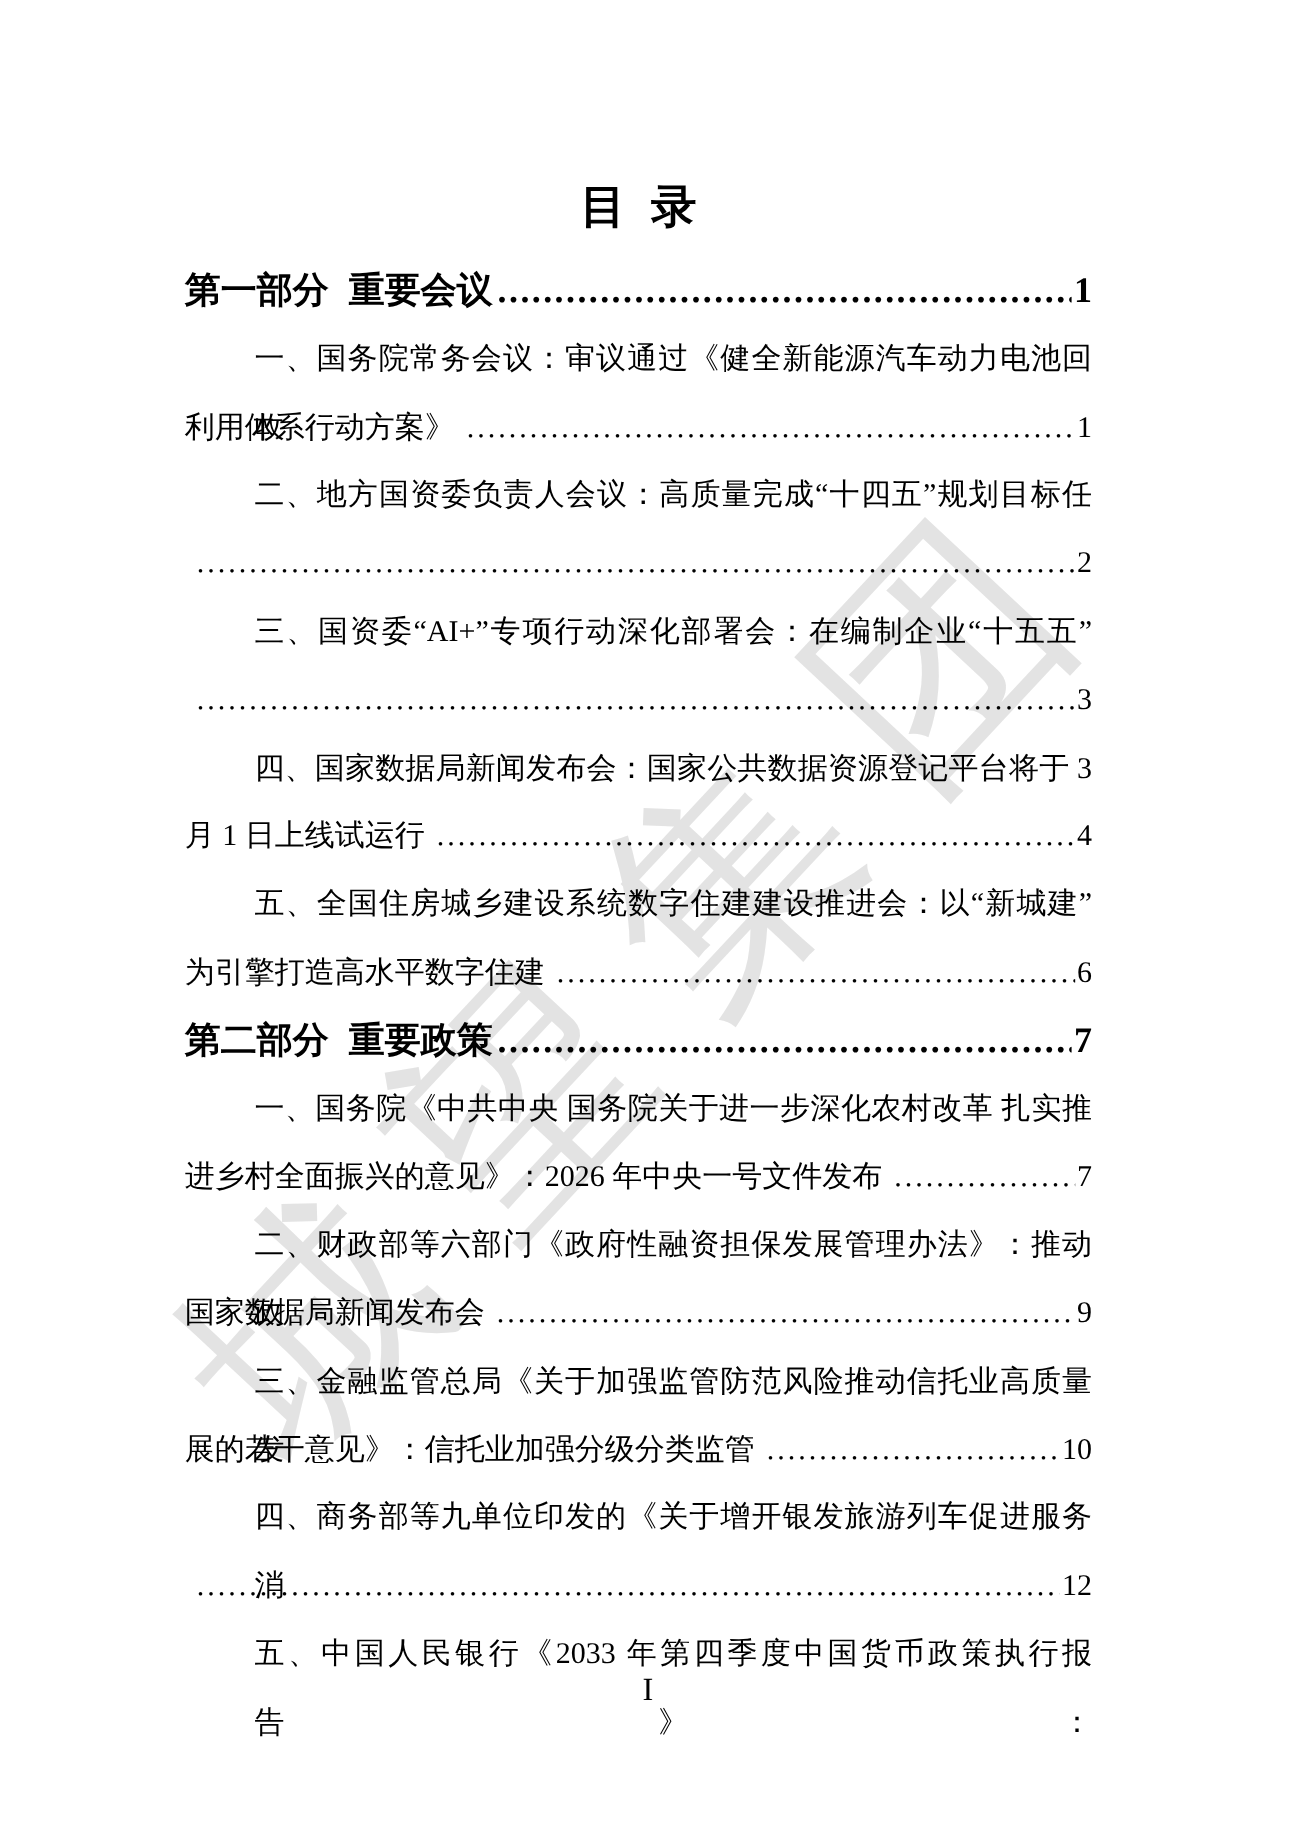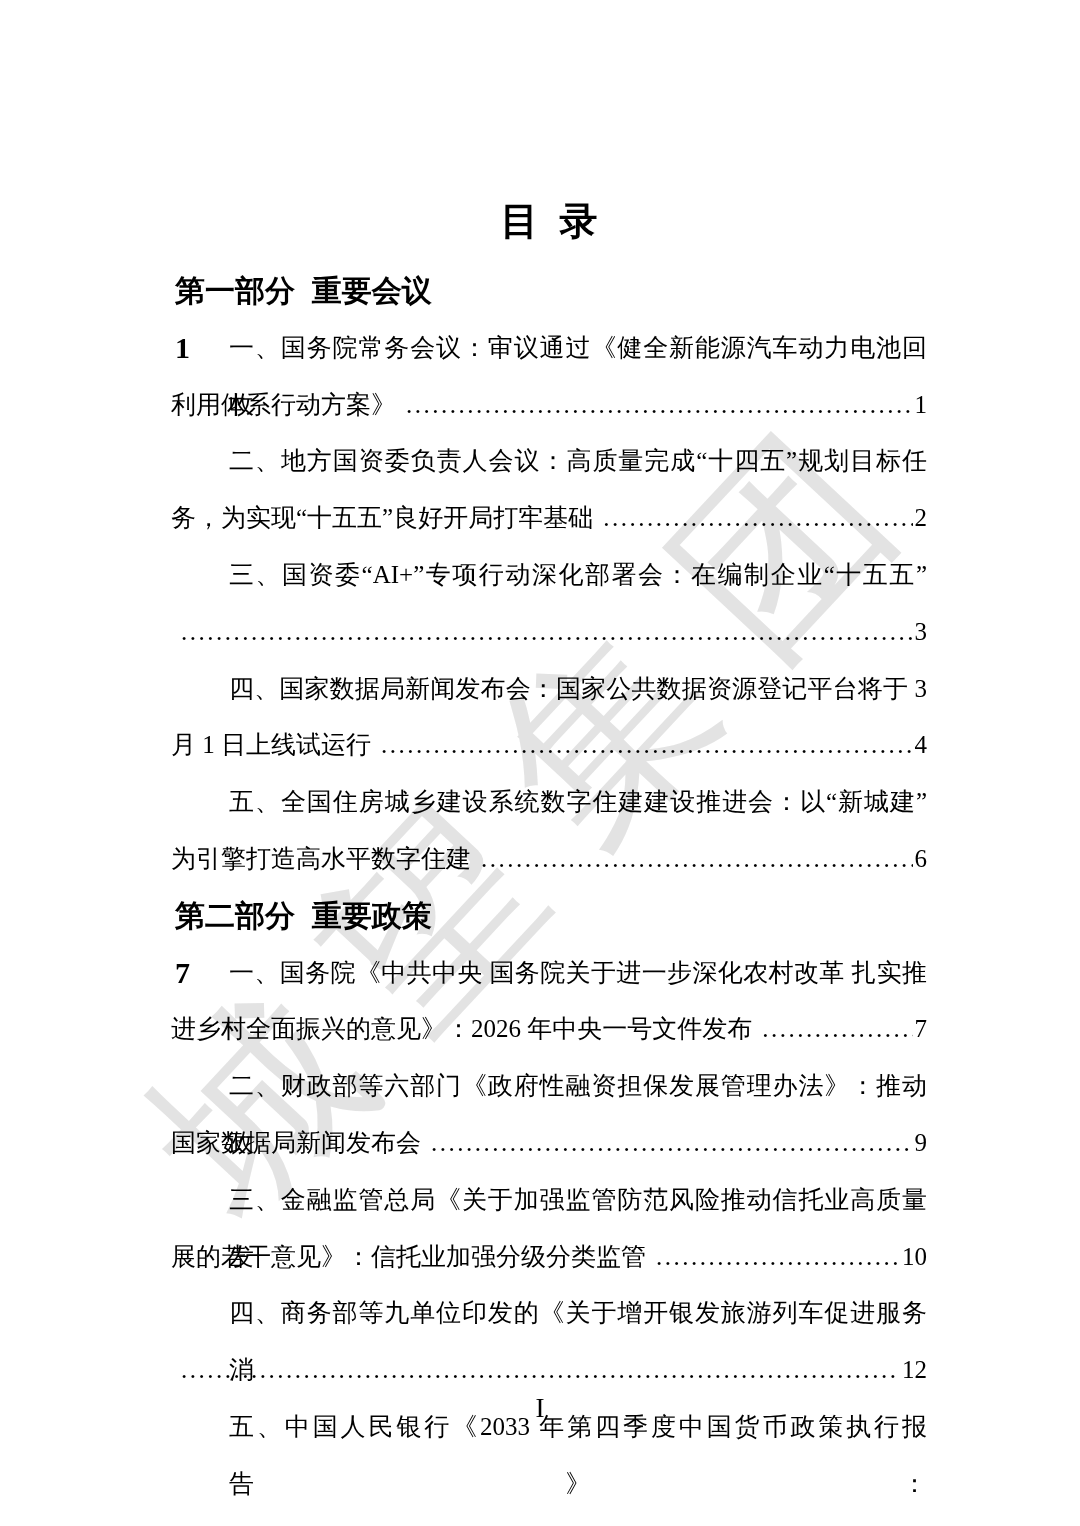--- a/index.html
+++ b/index.html
@@ -22,25 +22,24 @@
     letter-spacing: 55px;
     white-space: nowrap;
     color: #cdcdcd;
     opacity: 0.55;
     z-index: 1;
     pointer-events: none;
     font-family: "DejaVu Serif", serif;
   }
   .content {
     position: absolute;
-    left: 171px;
+    left: 154px;
     top: 150px;
     width: 756px;
     z-index: 2;
-    margin-top: 48px;
   }
   .doc-title {
     margin: 0 0 19px 0;
     height: 46px;
     line-height: 46px;
     text-align: center;
     font-size: 38px;
     font-weight: bold;
     white-space: pre;
     font-family: "Liberation Sans", "DejaVu Sans", sans-serif;
@@ -49,21 +48,20 @@
     height: 56.8px;
     line-height: 56.8px;
     font-size: 25px;
   }
   .toc-line.heading {
     display: flex;
     align-items: baseline;
     font-size: 30px;
     font-weight: bold;
     font-family: "Liberation Sans", "DejaVu Sans", sans-serif;
-    flex-direction: column;
   }
   .toc-line.l1 {
     padding-left: 58px;
     text-align: justify;
     text-align-last: justify;
     text-justify: inter-character;
   }
   .toc-line.l2 {
     display: flex;
     align-items: flex-start;
@@ -112,21 +110,20 @@
 
     <div class="toc-line l1">一、国务院常务会议：审议通过《健全新能源汽车动力电池回收</div>
     <div class="toc-line l2">
       <span class="t">利用体系行动方案》</span>
       <span class="dots">............................................................................................................................................................................................................................</span>
       <span class="pg">1</span>
     </div>
 
     <div class="toc-line l1">二、地方国资委负责人会议：高质量完成“十四五”规划目标任</div>
     <div class="toc-line l2">
-      <span class="t">务，为实现“十五五”良好开局打牢基础</span>
       <span class="dots">............................................................................................................................................................................................................................</span>
       <span class="pg">2</span>
     </div>
 
     <div class="toc-line l1">三、国资委“AI+”专项行动深化部署会：在编制企业“十五五”</div>
     <div class="toc-line l2">
       <span class="dots">............................................................................................................................................................................................................................</span>
       <span class="pg">3</span>
     </div>
 

